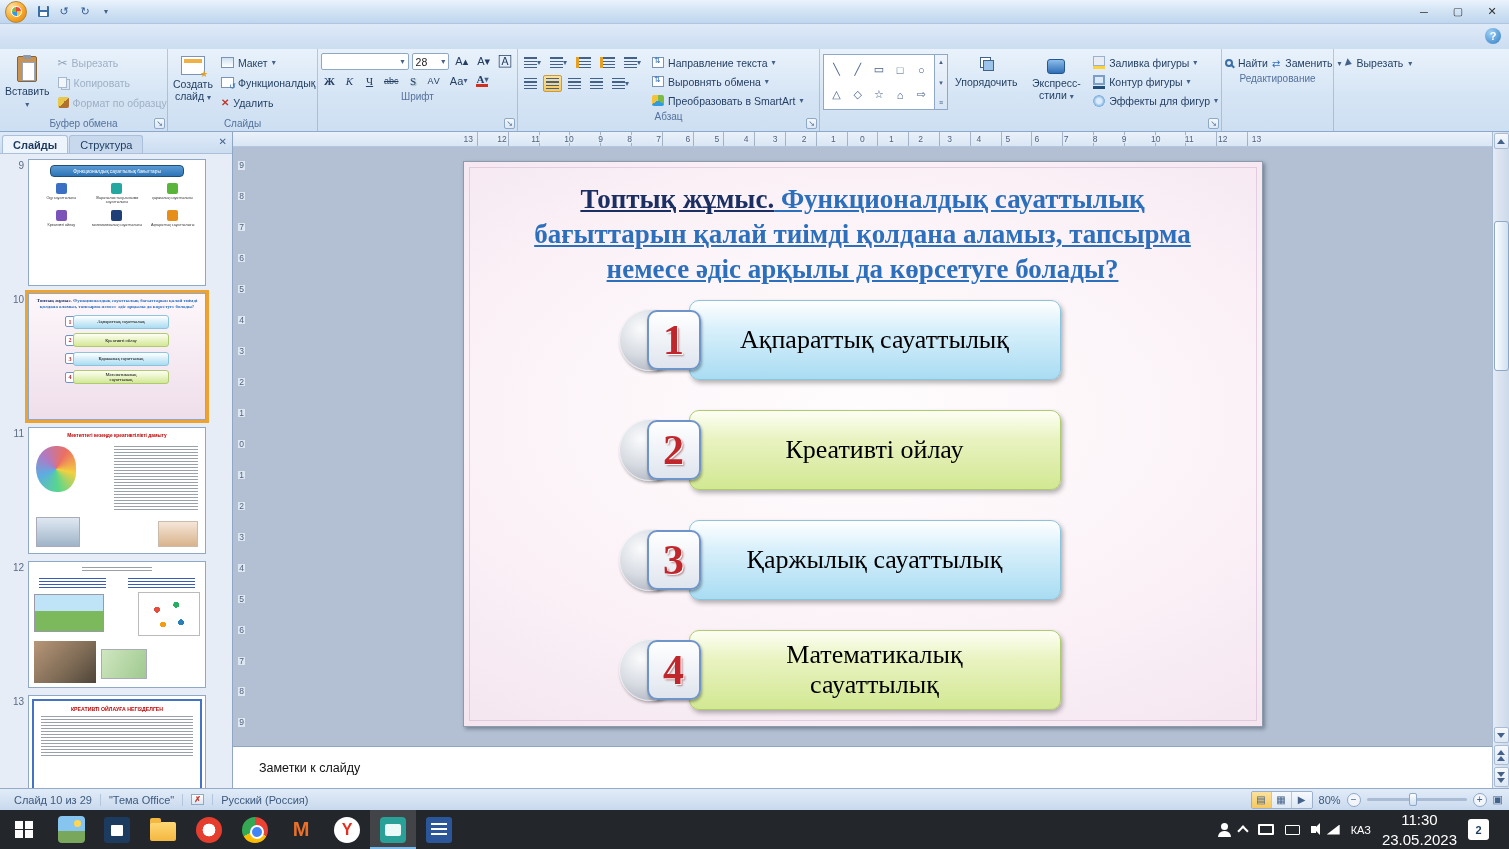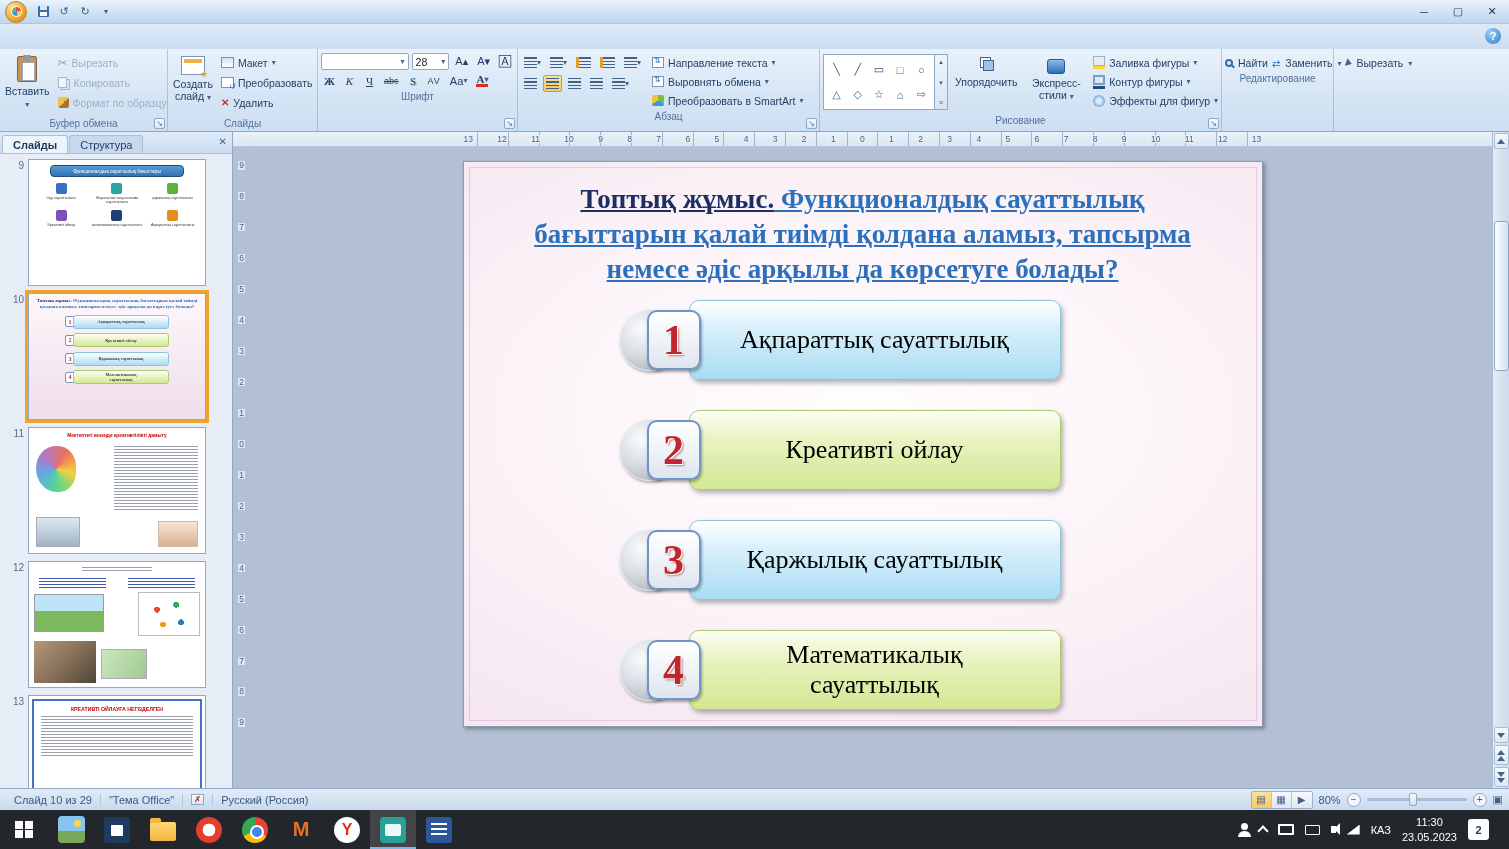--- a/index.html
+++ b/index.html
@@ -231,21 +231,21 @@
   .tb-right { margin-left:auto; display:flex; align-items:center; gap:11px; padding-right:4px; }
   .tr-person { width:7px; height:7px; background:#fff; border-radius:50%; position:relative; margin-top:-6px; }
   .tr-person::after { content:""; position:absolute; left:-3px; top:8px; width:13px; height:6px; background:#fff; border-radius:6px 6px 0 0; }
   .chev { width:8px; height:8px; border-left:2px solid #fff; border-top:2px solid #fff; transform:rotate(45deg); margin-top:3px; }
   .tr-display { width:16px; height:11px; border:2px solid #fff; border-radius:1px; }
   .tr-speaker { width:5px; height:7px; background:#fff; position:relative; }
   .tr-speaker::after { content:""; position:absolute; left:3px; top:-3px; width:0; height:0; border-right:6px solid #fff; border-top:6px solid transparent; border-bottom:6px solid transparent; }
   .tr-net { width:13px; height:10px; background:#fff; clip-path:polygon(0 100%,100% 0,100% 100%); }
   .tr-kbd { width:15px; height:10px; border:1.5px solid #fff; border-radius:1px; }
   .tb-lang { font-size:11px; }
-  .tb-clock { font-size:11px; text-align:center; line-height:1.3; }
+  .tb-clock { font-size:15px; text-align:center; line-height:1.3; }
   .tb-badge { width:21px; height:21px; background:#fff; border-radius:3px; color:#1b3a5e; font-size:11px; font-weight:bold; display:flex; align-items:center; justify-content:center; }
   .tb-desk { width:5px; border-left:1px solid rgba(255,255,255,.3); }
 </style>
 </head>
 <body>
 
 <div class="app">
 
   <div class="titlebar">
     <div class="orb">
@@ -306,21 +306,21 @@
           <span class="blbl"><span>Создать слайд</span> <span class="dd">▾</span></span>
         </div>
         <div class="gcol">
           <div class="smallbtn">
               <span class="ic-layout"></span>
               <span>Макет</span>
               <span class="dd">▾</span>
             </div>
           <div class="smallbtn">
               <span class="ic-reset"></span>
-              <span>Преобразовать</span>
+              <span>Функционалдық</span>
             </div>
           <div class="smallbtn">
               <span class="ic-delx">✕</span>
               <span>Удалить</span>
             </div>
         </div>
       </div>
       <div class="glabel">Слайды</div>
     </div>
 
@@ -464,21 +464,20 @@
               <span>Контур фигуры</span>
               <span class="dd">▾</span>
             </div>
           <div class="ptxtbtn">
               <span class="ic-fx"></span>
               <span>Эффекты для фигур</span>
               <span class="dd">▾</span>
             </div>
         </div>
       </div>
-      <div class="glabel">Рисование</div>
       <div class="dlauncher">↘</div>
     </div>
 
     <div class="rgroup" style="width:112px">
       <div class="erowcol">
         <div class="erow">
             <span class="ic-find"></span>
             <span>Найти</span>
           </div>
         <div class="erow">
@@ -688,20 +687,23 @@
               </div>
                 <div class="slide-item green">
                 <div class="si-circle"></div>
                 <div class="si-num">4</div>
                 <div class="si-banner"><span>Математикалық
 сауаттылық</span></div>
               </div>
               </div>
           </div>
         </div>
+        <div class="notes">
+          <span>Заметки к слайду</span>
+        </div>
       </div>
       <div class="rail">
         <div class="railbtn">
             <span class="tri up"></span>
           </div>
         <div class="railtrack">
           <div class="railthumb"></div>
         </div>
         <div class="railbtn">
             <span class="tri down"></span>

